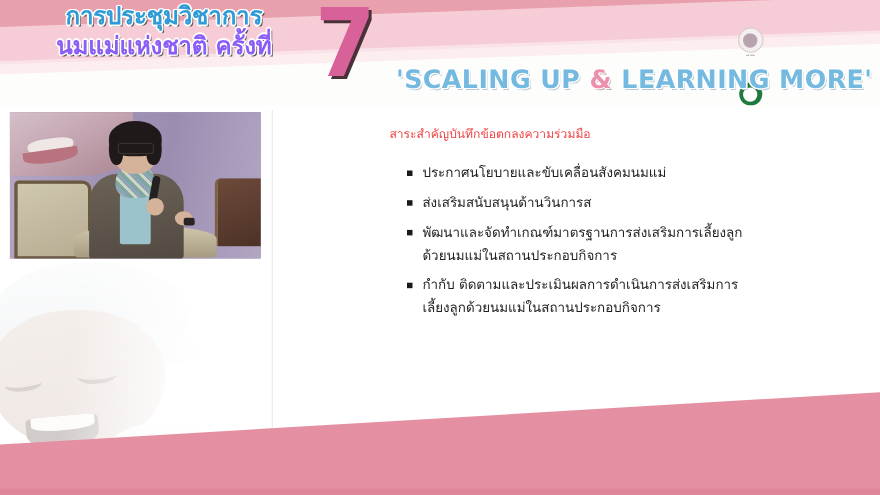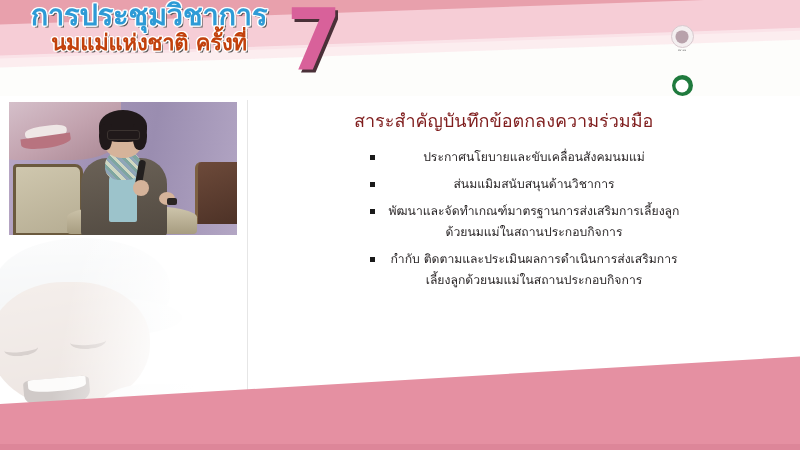--- a/index.html
+++ b/index.html
@@ -60,37 +60,37 @@
   
   .title-block {
     position: absolute;
     left: 18px; top: 2px;
     width: 262px;
     text-align: center;
     z-index: 6;
   }
   .title-line1 {
     font-family: "DejaVu Sans", sans-serif;
-    font-size: 29px;
+    font-size: 22px;
     font-weight: bold;
     line-height: 27px;
     color: #2e9bd6;
     letter-spacing: -0.2px;
     text-shadow:
       -1.4px 0 #fff, 1.4px 0 #fff, 0 -1.4px #fff, 0 1.4px #fff,
       -1px -1px #fff, 1px -1px #fff, -1px 1px #fff, 1px 1px #fff,
       2px 2px 0 #5a5a5a;
     white-space: nowrap;
   }
   .title-line2 {
     font-family: "DejaVu Sans", sans-serif;
     font-size: 22px;
     font-weight: bold;
     line-height: 28px;
-    color: #c2410c;
+    color: #8b5cf6;
     letter-spacing: -0.2px;
     text-shadow:
       -1.4px 0 #fff, 1.4px 0 #fff, 0 -1.4px #fff, 0 1.4px #fff,
       -1px -1px #fff, 1px -1px #fff, -1px 1px #fff, 1px 1px #fff,
       2px 2px 0 #5a5a5a;
     white-space: nowrap;
   }
   .title-date {
     margin-top: 2px;
     font-family: "DejaVu Sans", sans-serif;
@@ -445,31 +445,31 @@
 
   
   .content {
     position: absolute;
     left: 258px; top: 0;
     width: 530px; height: 354px;
     padding: 16px 12px 0 96px;
     box-sizing: border-box;
   }
   .lead {
-    font-family: Liberation Mono, monospace;
-    font-size: 18px;
+    font-family: Liberation Sans, sans-serif;
+    font-size: 11px;
     line-height: 21px;
-    color: #7f1d1d;
+    color: #ef4444;
     margin: 0 0 14px 0;
   }
   .lead div { white-space: nowrap; }
 
   ul.bullets {
     list-style: none;
-    margin: 0; padding: 0 0 0 16px; text-align: center;
+    margin: 0; padding: 0 0 0 16px;
   }
   ul.bullets li {
     position: relative;
     font-family: "DejaVu Sans", "Liberation Sans", sans-serif;
     font-size: 12.2px;
     line-height: 21px;
     color: #231f20;
     margin-bottom: 6px;
     padding-left: 14px;
     max-width: 300px;
@@ -568,20 +568,23 @@
       <div class="logo">
         <span class="sss-dots">
             <i></i>
             <i></i>
             <i></i>
           </span>
         <span class="lg-sss">สสส</span>
       </div>
     </div>
 
+    <div class="tagline">
+      <span class="tw">'SCALING UP </span><span class="tamp">&amp;</span><span class="tw"> LEARNING MORE'</span>
+    </div>
   </div>
 
   <div class="body-area">
 
     <div class="media-col">
 
       <div class="photo-speaker">
         <div class="ps-bg"></div>
         <div class="ps-bigface"></div>
         <div class="ps-teeth"></div>
@@ -620,21 +623,21 @@
 
     <div class="divider"></div>
 
     <div class="content">
       <div class="lead">
         <div>สาระสำคัญบันทึกข้อตกลงความร่วมมือ</div>
       </div>
 
       <ul class="bullets">
         <li>ประกาศนโยบายและขับเคลื่อนสังคมนมแม่</li>
-        <li>ส่นมแมิมสนับสนุนด้านวิชาการ</li>
+        <li>ส่งเสริมสนับสนุนด้านวินการส</li>
         <li>พัฒนาและจัดทำเกณฑ์มาตรฐานการส่งเสริมการเลี้ยงลูกด้วยนมแม่ในสถานประกอบกิจการ</li>
         <li>กำกับ ติดตามและประเมินผลการดำเนินการส่งเสริมการเลี้ยงลูกด้วยนมแม่ในสถานประกอบกิจการ</li>
       </ul>
     </div>
 
     <div class="bottom-band"></div>
     <div class="bottom-band-edge"></div>
     <div class="bottom-strip"></div>
   </div>
 

